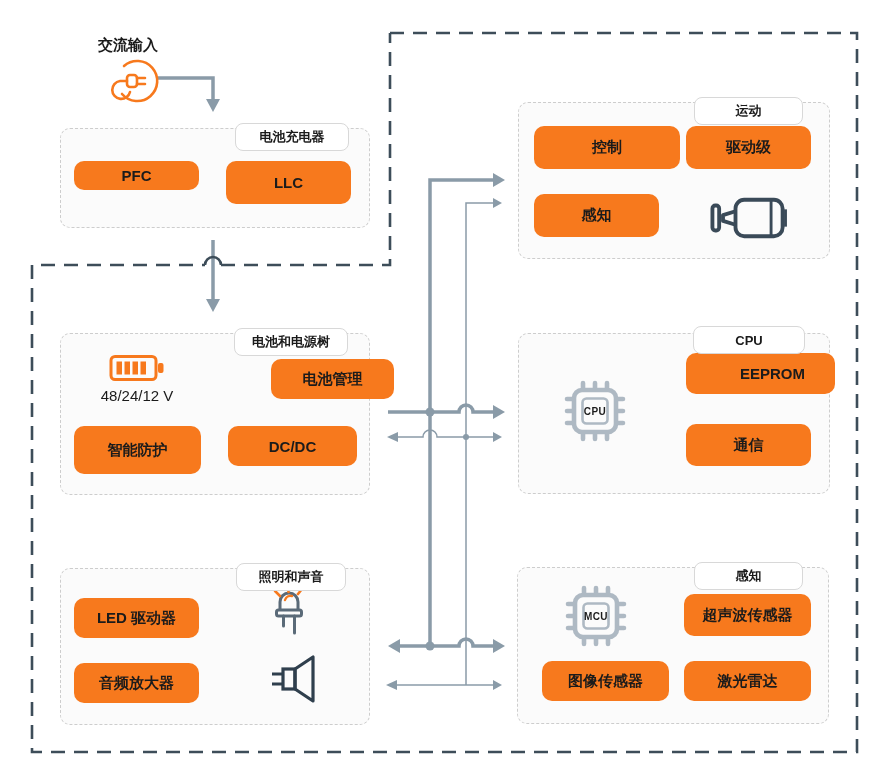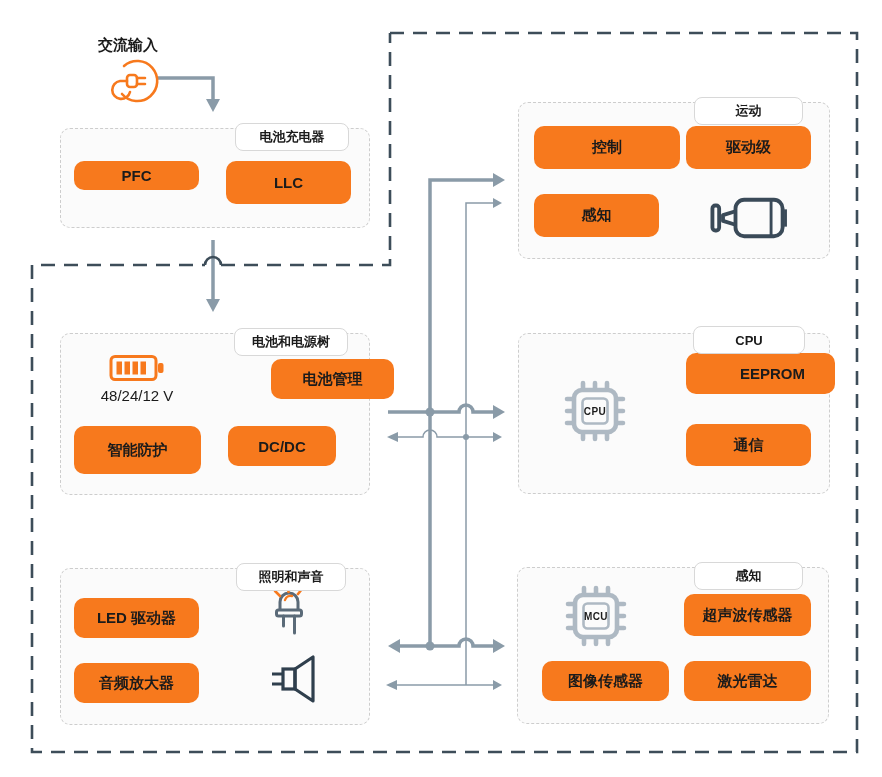--- a/index.html
+++ b/index.html
@@ -92,21 +92,21 @@
         <rect class="fl-acc" x="49" y="10" width="5.5" height="10" rx="2"></rect>
         <rect class="fl-acc" x="7.5" y="8.5" width="5.5" height="13"></rect>
         <rect class="fl-acc" x="15.5" y="8.5" width="5.5" height="13"></rect>
         <rect class="fl-acc" x="23.5" y="8.5" width="5.5" height="13"></rect>
         <rect class="fl-acc" x="31.5" y="8.5" width="5.5" height="13"></rect>
       </svg>
     </div>
     <div style="position:absolute;left:16px;top:53px;width:120px;text-align:center;font-size:15px;font-weight:500;">48/24/12 V</div>
     <div class="btn" style="left:167px;top:25px;width:123px;height:40px;margin-left:43px;">电池管理</div>
     <div class="btn" style="left:13px;top:92px;width:127px;height:48px;">智能防护</div>
-    <div class="btn" style="left:167px;top:92px;width:108px;height:40px;">DC/DC</div>
+    <div class="btn" style="left:167px;top:92px;width:129px;height:40px;">DC/DC</div>
   </div>
 
   <div class="gbox" style="left:60px;top:568px;width:308px;height:155px;">
     <div class="tag" style="left:175px;top:-14px;width:108px;">照明和声音</div>
     <div class="btn" style="left:13px;top:94px;width:125px;height:40px;">音频放大器</div>
     <div class="btn" style="left:13px;top:29px;width:125px;height:40px;">LED 驱动器</div>
     <div class="icon" style="left:206px;top:14px;width:44px;height:58px;">
       <svg viewBox="0 0 44 58" width="44" height="58">
         <path class="st-led" stroke-width="3" d="M13,27 V19 A9,9 0 0 1 31,19 V27"></path>
         <rect class="st-led" stroke-width="3" x="9.5" y="27" width="25" height="6" rx="2"></rect>

